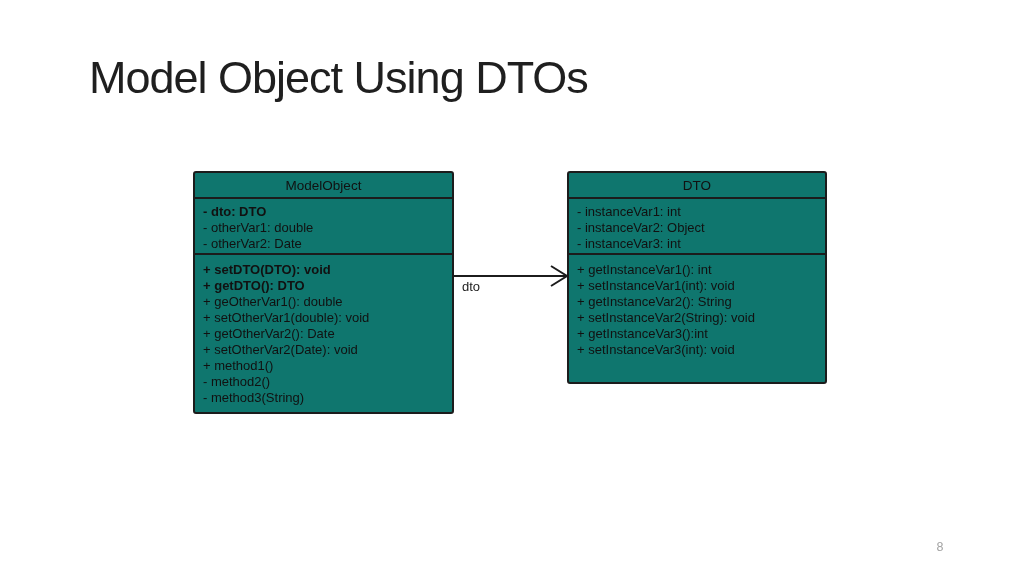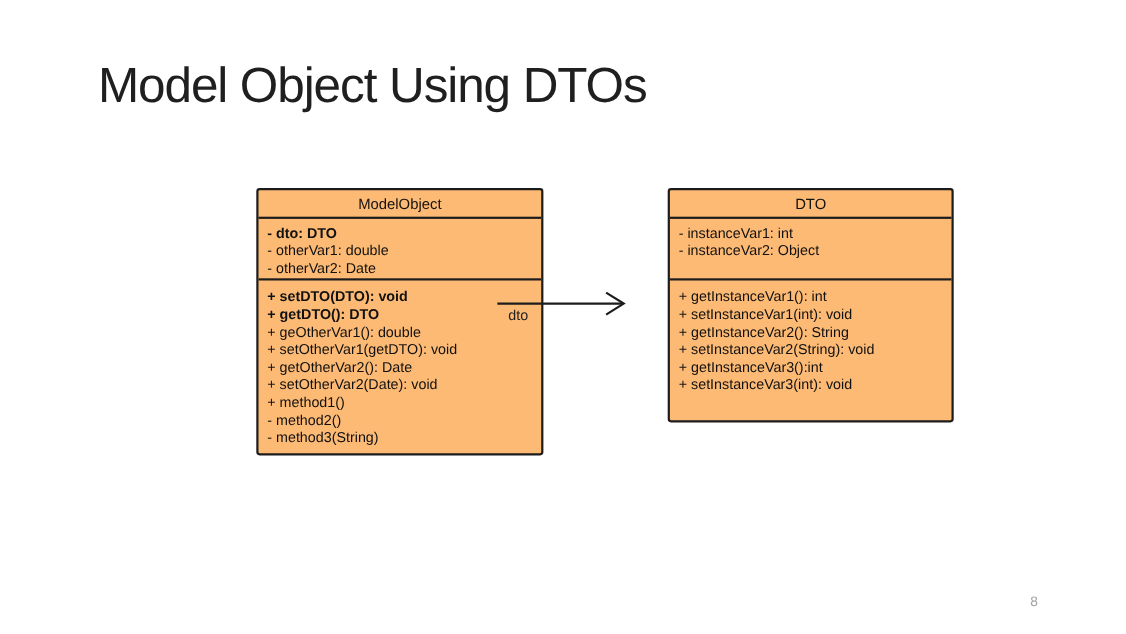--- a/index.html
+++ b/index.html
@@ -18,24 +18,23 @@
     top: 52px;
     font-size: 45px;
     font-weight: 300;
     letter-spacing: -1px;
     color: #1f1f1f;
     white-space: nowrap;
   }
   .uml-class {
     position: absolute;
     box-sizing: border-box;
-    background: #fdba74;
+    background: #0f766e;
     border: 2px solid #1c1c1c;
     border-radius: 3px;
-    margin-left: 40px;
   }
   .uml-class.model-object { left: 193px; top: 171px; width: 261px; height: 243px; }
   .uml-class.dto          { left: 567px; top: 171px; width: 260px; height: 213px; }
   .class-header {
     box-sizing: border-box;
     height: 26px;
     border-bottom: 2px solid #1c1c1c;
     display: flex;
     align-items: center;
     justify-content: center;
@@ -95,34 +94,35 @@
     <div class="class-header">ModelObject</div>
     <div class="class-attrs">
       <div class="member-line bold">- dto: DTO</div>
       <div class="member-line">- otherVar1: double</div>
       <div class="member-line">- otherVar2: Date</div>
     </div>
     <div class="class-methods">
       <div class="member-line bold">+ setDTO(DTO): void</div>
       <div class="member-line bold">+ getDTO(): DTO</div>
       <div class="member-line">+ geOtherVar1(): double</div>
-      <div class="member-line">+ setOtherVar1(getDTO): void</div>
+      <div class="member-line">+ setOtherVar1(double): void</div>
       <div class="member-line">+ getOtherVar2(): Date</div>
       <div class="member-line">+ setOtherVar2(Date): void</div>
       <div class="member-line">+ method1()</div>
       <div class="member-line">- method2()</div>
       <div class="member-line">- method3(String)</div>
     </div>
   </div>
 
   <div class="uml-class dto">
     <div class="class-header">DTO</div>
     <div class="class-attrs">
       <div class="member-line">- instanceVar1: int</div>
       <div class="member-line">- instanceVar2: Object</div>
+      <div class="member-line">- instanceVar3: int</div>
     </div>
     <div class="class-methods">
       <div class="member-line">+ getInstanceVar1(): int</div>
       <div class="member-line">+ setInstanceVar1(int): void</div>
       <div class="member-line">+ getInstanceVar2(): String</div>
       <div class="member-line">+ setInstanceVar2(String): void</div>
       <div class="member-line">+ getInstanceVar3():int</div>
       <div class="member-line">+ setInstanceVar3(int): void</div>
     </div>
   </div>

